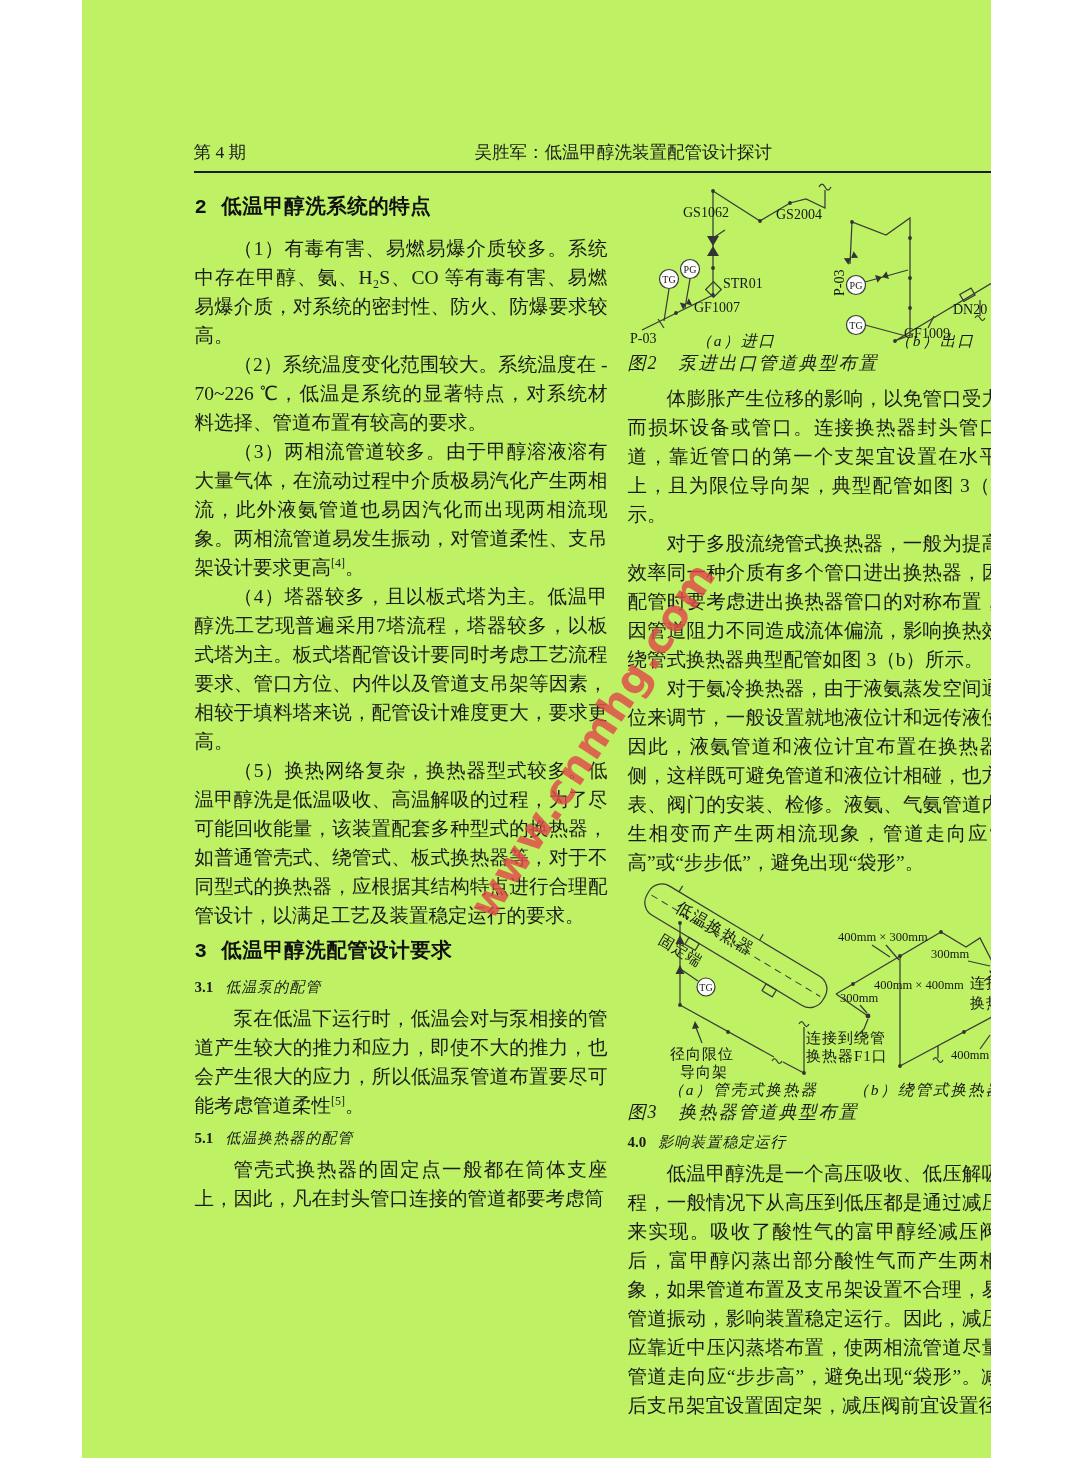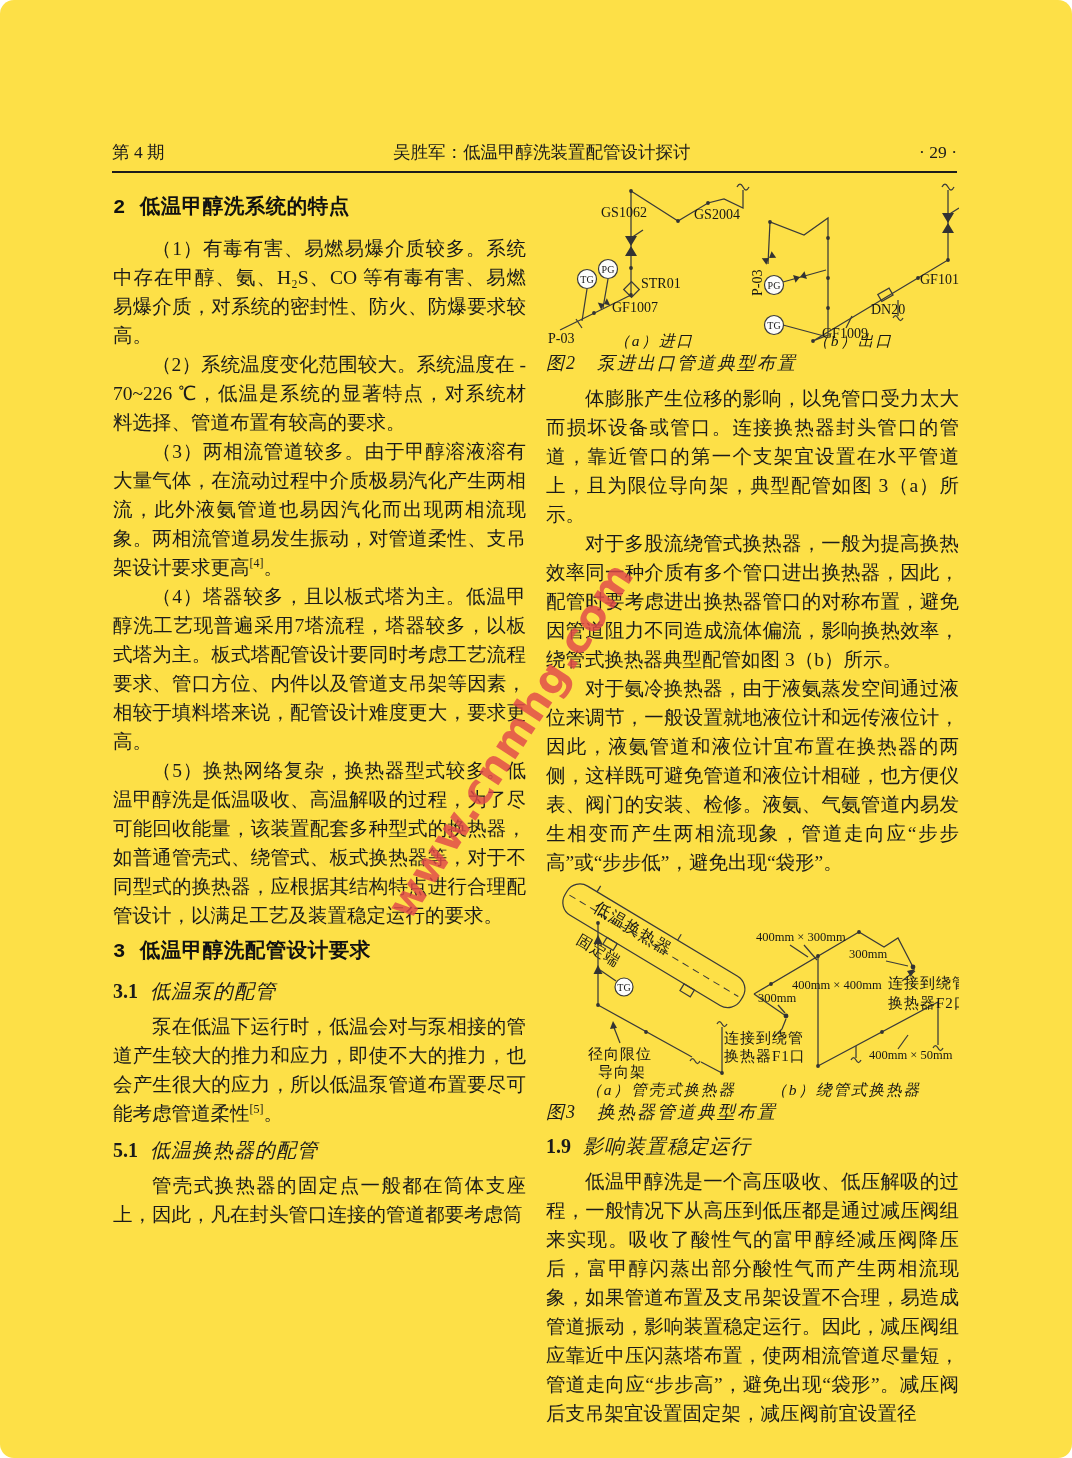--- a/index.html
+++ b/index.html
@@ -1,38 +1,38 @@
 <!DOCTYPE html>
 <html><head>
 <meta charset="utf-8">
 <style>
   html,body { margin:0; padding:0; background:#ffffff; }
   .page {
-    position:relative; width:1072px; height:1458px; margin:0 auto;
-    background:#fde047; overflow:hidden;
-    font-family:"Liberation Serif", serif; color:#1b1b1b;border-radius:14px;
+    position:relative; width:909px; height:1458px; margin:0 auto;
+    background:#bef264; overflow:hidden;
+    font-family:"Liberation Serif", serif; color:#1b1b1b;
   }
   
   .hdr {
     position:absolute; left:112px; top:140px; width:845px;
     display:flex; justify-content:space-between; align-items:baseline;
     font-size:17.5px;
   }
   .hdr-rule { position:absolute; left:112px; top:171px; width:845px; height:0;
     border-top:2.6px solid #1c1c1c; }
   
   .col { position:absolute; width:413px; }
   .col-left  { left:113px; top:186px; }
   .col-right { left:546px; top:178px; }
   h2.sec {
     font-family:Liberation Mono, monospace; font-weight:700;
     font-size:20.5px; letter-spacing:.5px; margin:6px 0 14px 0; color:#111;
   }
   h2.sec .sp { display:inline-block; width:14px; }
-  h3.subsec { font-size:20px; margin:9px 0 7px 0; font-weight:400; }
+  h3.subsec { font-size:15px; margin:9px 0 7px 0; font-weight:400; }
   h3.subsec .num { font-weight:700; margin-right:12px; }
   h3.subsec .t   { font-style:italic; letter-spacing:1px; }
   p.para {
     font-size:19.5px; line-height:29px; margin:0;
     text-align:justify; text-indent:2em; word-break:break-all;
   }
   p.para sup { font-size:12px; line-height:0; }
   
   figure.fig { margin:0; padding:0; }
   figure.fig svg { display:block; }
@@ -249,18 +249,18 @@
           <text class="zh" x="342" y="111">连接到绕管</text>
           <text class="zh" x="342" y="131">换热器F2口</text>
           <text class="zh" x="178" y="166">连接到绕管</text>
           <text class="zh" x="178" y="184">换热器F1口</text>
           <text class="subcap" x="300" y="218" text-anchor="middle">（b）绕管式换热器</text>
         </g>
       </svg>
       <figcaption class="figcap">图3　换热器管道典型布置</figcaption>
     </figure>
 
-    <h3 class="subsec"><span class="num">1.9</span><span class="t">影响装置稳定运行</span></h3>
+    <h3 class="subsec"><span class="num">4.0</span><span class="t">影响装置稳定运行</span></h3>
     <p class="para">低温甲醇洗是一个高压吸收、低压解吸的过程，一般情况下从高压到低压都是通过减压阀组来实现。吸收了酸性气的富甲醇经减压阀降压后，富甲醇闪蒸出部分酸性气而产生两相流现象，如果管道布置及支吊架设置不合理，易造成管道振动，影响装置稳定运行。因此，减压阀组应靠近中压闪蒸塔布置，使两相流管道尽量短，管道走向应“步步高”，避免出现“袋形”。减压阀后支吊架宜设置固定架，减压阀前宜设置径</p>
   </div>
 
   <div class="watermark">www.cnmhg.com</div>
 </div>
 
 </body></html>

